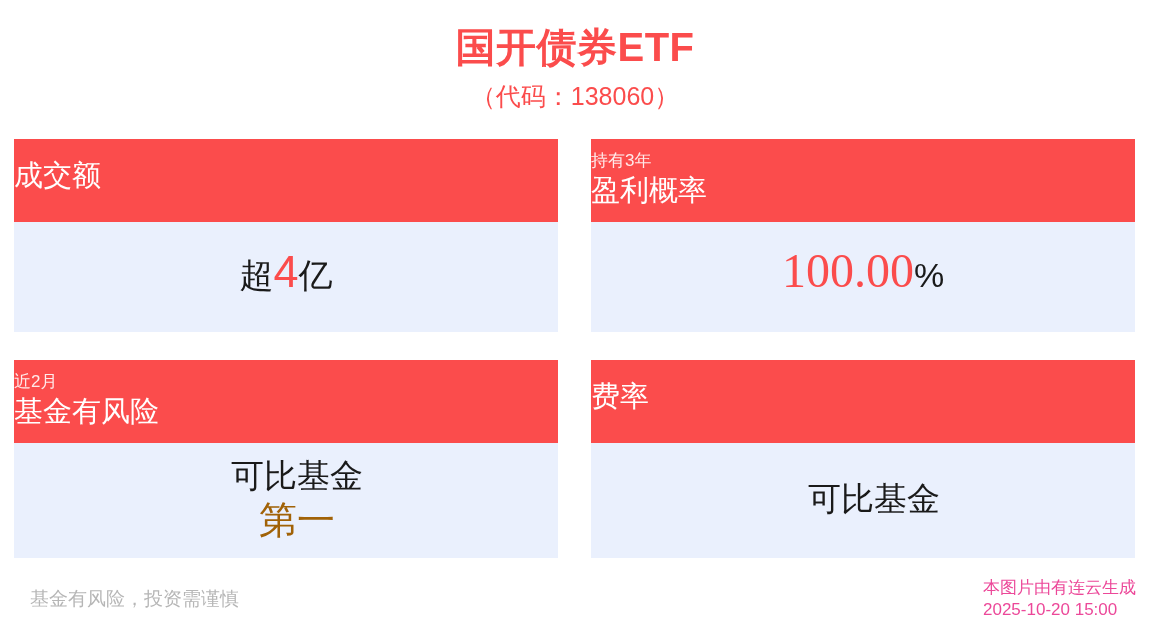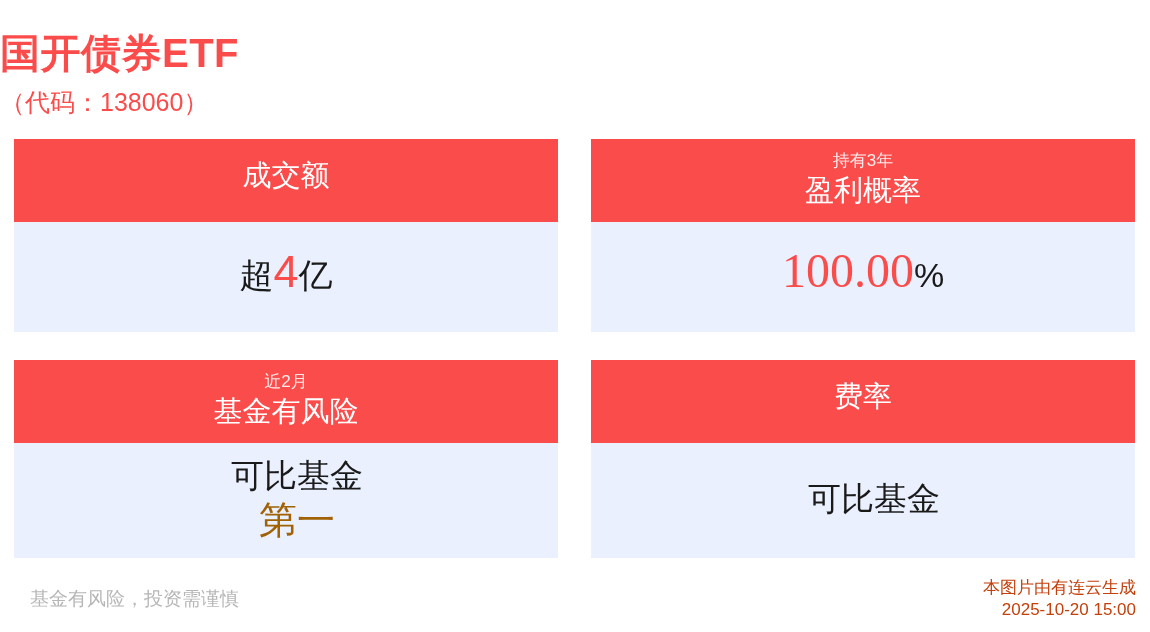--- a/index.html
+++ b/index.html
@@ -11,22 +11,22 @@
     height: 632px;
     background: #ffffff;
     font-family: "Liberation Sans", "DejaVu Sans", sans-serif;
     overflow: hidden;
     position: relative;
   }
 
   
   .page-header {
     width: 100%;
-    padding-top: 26px;
-    text-align: left;
+    padding-top: 20px;
+    text-align: center;
   }
   .page-title {
     color: #fb4c4c;
     font-size: 40px;
     font-weight: 700;
     line-height: 54px;
     letter-spacing: 0.5px;
   }
   .page-subtitle {
     color: #fb4c4c;
@@ -51,21 +51,21 @@
     width: 544px;
     background: #eaf0fd;
     overflow: hidden;
   }
   .card-header {
     height: 83px;
     background: #fb4c4c;
     color: #ffffff;
     display: flex;
     flex-direction: column;
-    align-items: center;
+    align-items: flex-start;
     justify-content: center;
     box-sizing: border-box;
     padding-bottom: 4px;
   }
   .card-header.single {
     padding-bottom: 12px;
   }
   .card-eyebrow {
     font-size: 17px;
     font-weight: 400;
@@ -151,22 +151,22 @@
     display: flex;
     align-items: center;
     justify-content: space-between;
   }
   .footer-disclaimer {
     color: #b6b6b6;
     font-size: 19px;
     line-height: 26px;
   }
   .footer-meta {
-    text-align: right;
-    color: #c2410c;
+    text-align: left;
+    color: #ec4899;
     font-size: 17px;
     line-height: 22px;
   }
 </style>
 </head>
 <body>
 
 <div class="page-header">
   <div class="page-title">国开债券ETF</div>
   <div class="page-subtitle">（代码：138060）</div>

